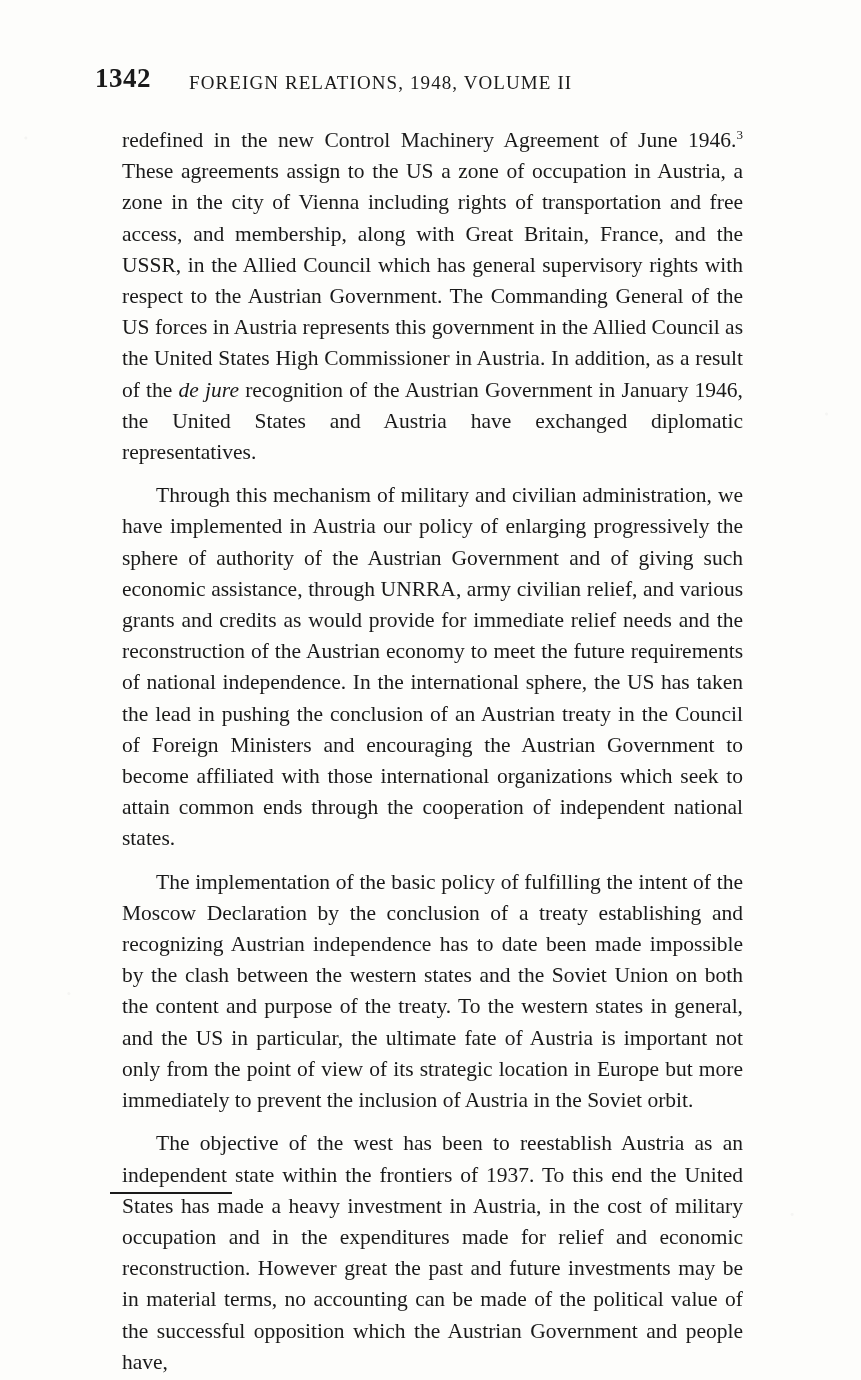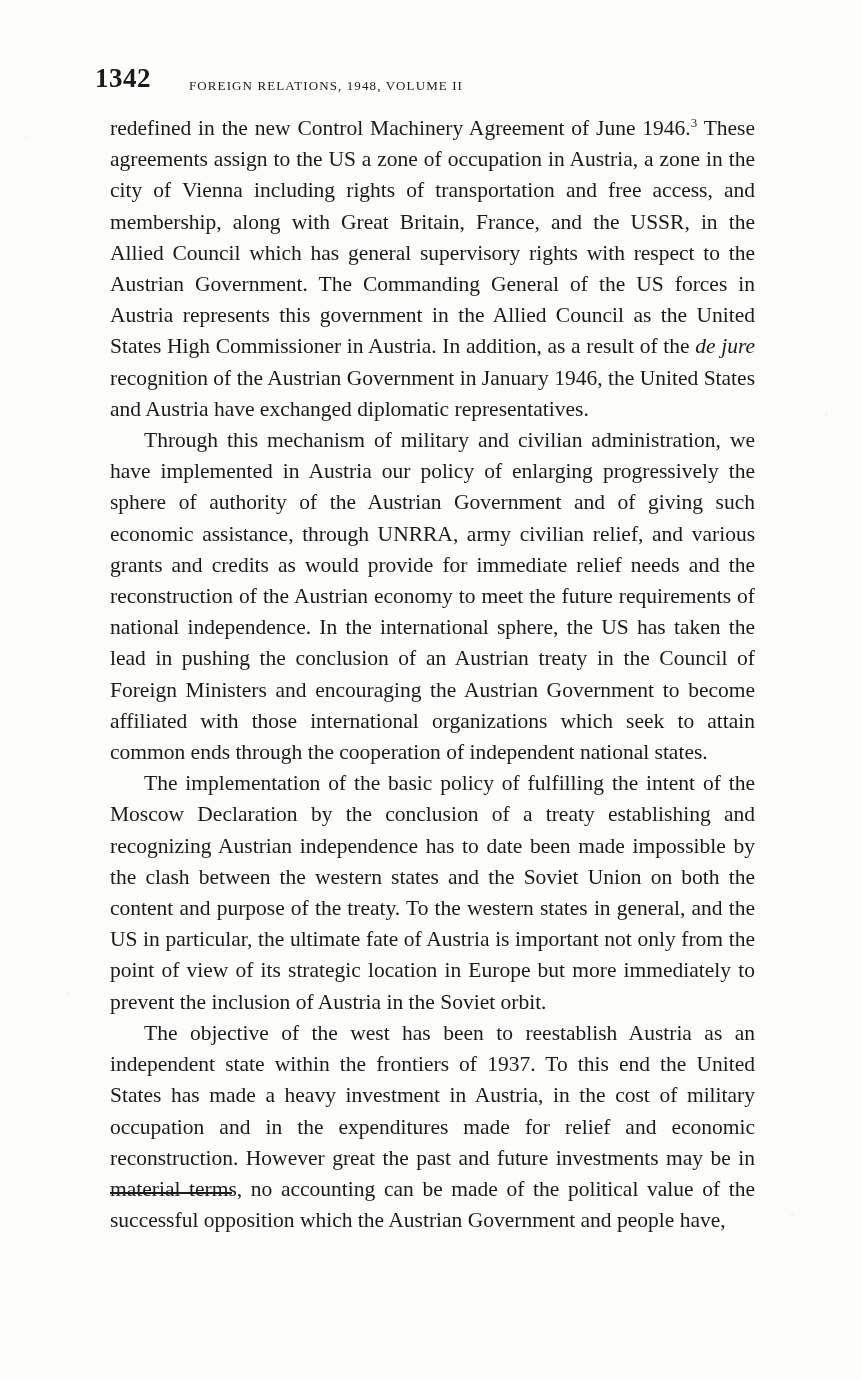--- a/index.html
+++ b/index.html
@@ -43,34 +43,34 @@
     display: flex;
     align-items: flex-end;
   }
   .folio {
     font-size: 27px;
     font-weight: bold;
     letter-spacing: 0.5px;
     margin-right: 38px;
   }
   .head-title {
-    font-size: 13px;
+    font-size: 19px;
     letter-spacing: 1.1px;
     font-variant: small-caps;
     text-transform: uppercase;
     white-space: nowrap;
   }
   .body-col {
     position: absolute;
     top: 113px;
     left: 110px;
     width: 645px;
   }
   p.para {
-    margin: 0;
+    margin: 12px;
     font-size: 21.5px;
     line-height: 31.2px;
     text-align: justify;
     text-justify: inter-word;
     text-indent: 34px;
     hyphens: manual;
     font-family: Liberation Serif, serif;
   }
   p.para.noindent {
     text-indent: 0;

